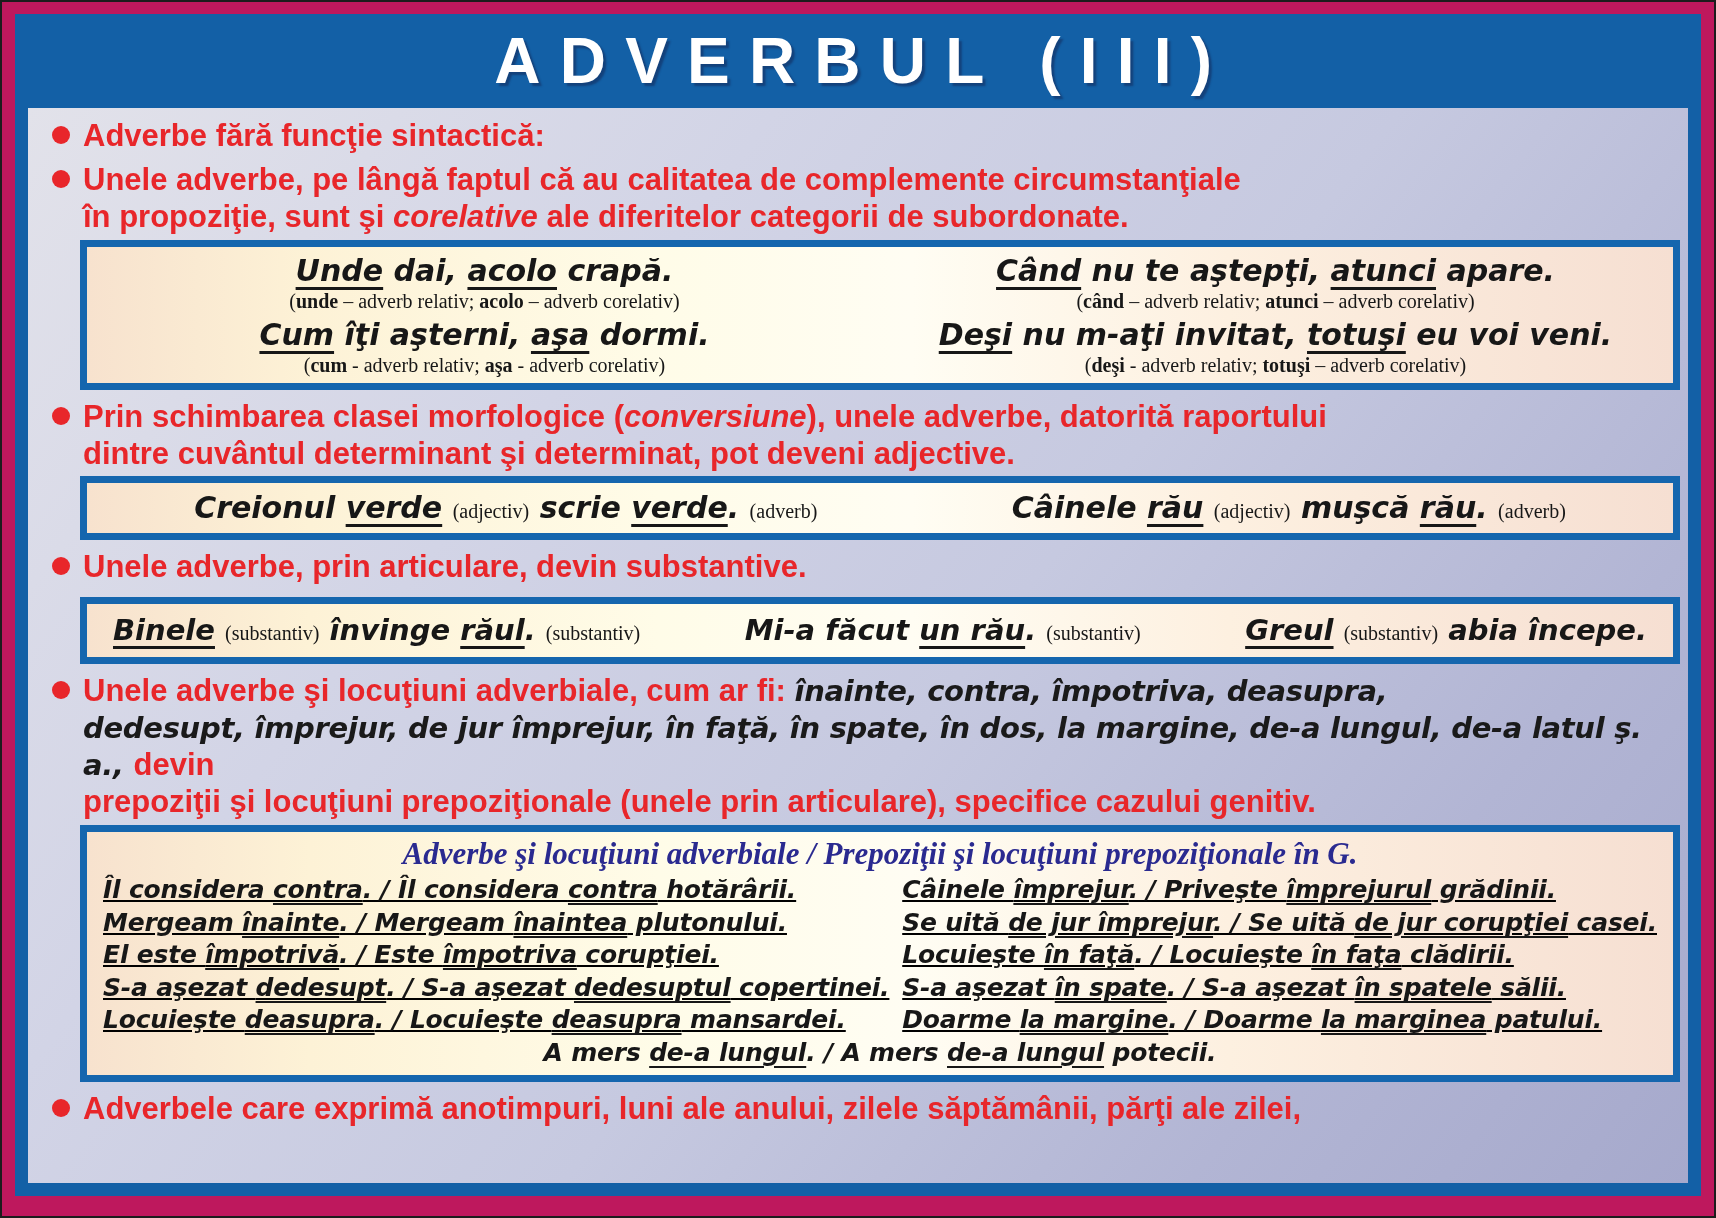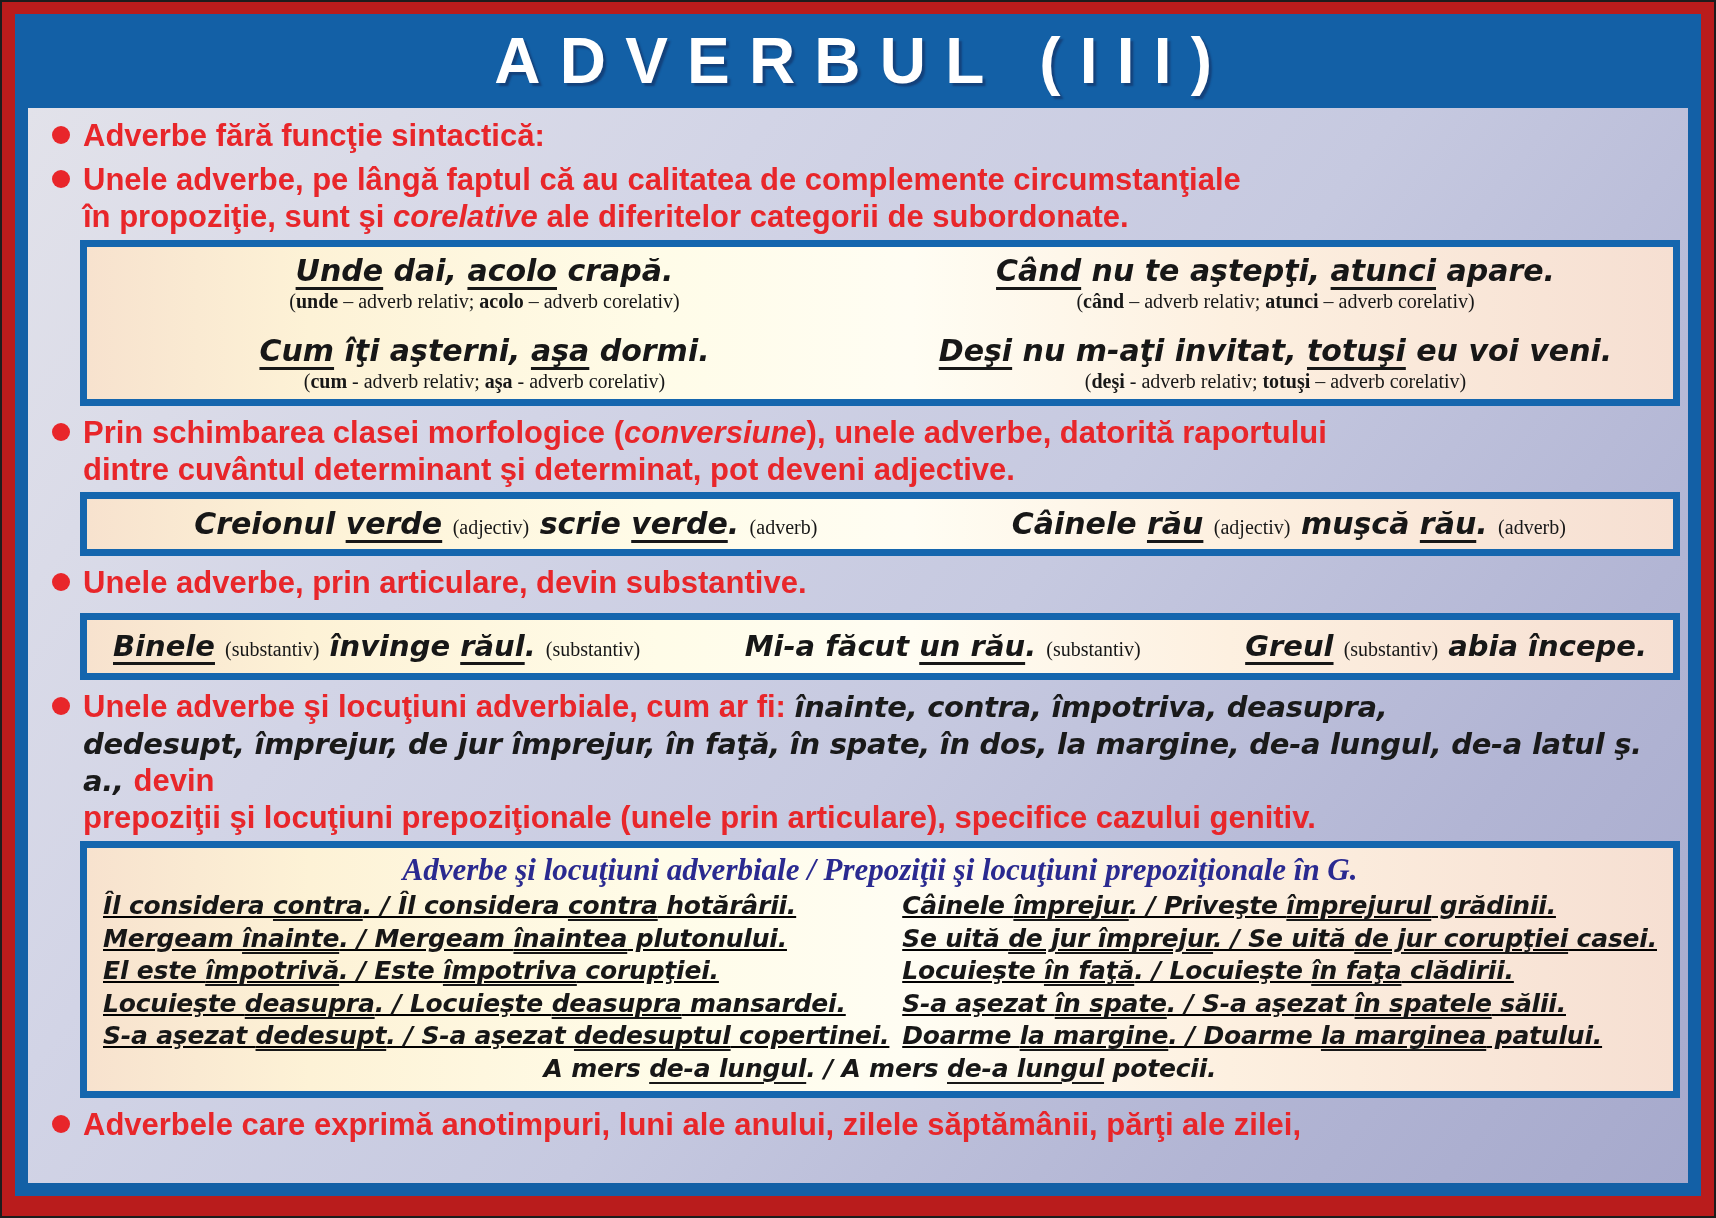--- a/index.html
+++ b/index.html
@@ -1,17 +1,17 @@
 <!DOCTYPE html>
 <html><head>
 <meta charset="utf-8">
 <style>
   html,body{margin:0;padding:0;}
   .page{position:relative;width:1716px;height:1218px;box-sizing:border-box;
-        background:#b91c1c;border:2px solid #1c1c1c;overflow:hidden;
+        background:#be185d;border:2px solid #1c1c1c;overflow:hidden;
         font-family:"Liberation Sans",sans-serif;}
   .panel{position:absolute;top:12px;left:13px;right:13px;bottom:20px;
          background:#1360a6;padding:0 13px 13px 13px;box-sizing:border-box;
          display:flex;flex-direction:column;}
   .titlebar{height:94px;flex:none;display:flex;align-items:center;justify-content:center;}
   .title{color:#ffffff;font-weight:bold;font-size:64px;letter-spacing:.30em;text-indent:.15em;
          white-space:nowrap;text-shadow:3px 3px 2px rgba(20,20,60,.40);}
   .content{flex:1;overflow:hidden;padding:2px 0 0 0;
            background:linear-gradient(128deg,#e2e2ea 0%,#d2d4e6 30%,#c6c9e0 55%,#b2b5d4 80%,#a6a9cc 100%);}
 
@@ -28,21 +28,21 @@
   .ex{font-family:"DejaVu Sans",sans-serif;font-weight:bold;font-style:italic;color:#171717;
       font-size:30px;line-height:1.2;}
   .center{text-align:center;}
   .u{text-decoration:underline;text-decoration-thickness:3px;text-underline-offset:6px;}
   .b{font-weight:bold;}
   .sm{font-family:"Liberation Serif",serif;font-weight:normal;font-style:normal;font-size:20px;letter-spacing:0;}
   .note{font-family:"Liberation Serif",serif;font-size:20px;font-weight:normal;font-style:normal;
         color:#171717;line-height:1.15;margin-top:1px;}
 
   .box1{padding:9px 6px;}
-  .box2{display:grid;grid-template-columns:1fr 1fr;row-gap:20px;padding:6px 2px;}
+  .box2{display:grid;grid-template-columns:1fr 1fr;row-gap:4px;padding:6px 2px;}
   .box2 .cell{text-align:center;}
   .box3{display:flex;justify-content:space-around;align-items:center;padding:7px 10px;}
   .box4{display:flex;justify-content:space-between;align-items:center;padding:9px 26px;margin-top:12px;}
   .box4 .ex,.box6 .ex{font-size:29px;}
   .box5{padding:4px 8px 6px 8px;}
   .thead{font-family:"Liberation Serif",serif;font-weight:bold;font-style:italic;color:#2a2a90;
          font-size:31px;line-height:1.15;text-align:center;margin-bottom:3px;}
   .tcols{display:grid;grid-template-columns:auto auto;justify-content:space-between;padding:0 8px;text-decoration:underline;}
   .box5 .ex{font-size:25px;line-height:1.3;white-space:nowrap;letter-spacing:-0.2px;}
   .box5 .ex .u{text-decoration-thickness:2px;text-underline-offset:5px;}
@@ -110,22 +110,22 @@
         <span class="dot"></span>
         <span class="btext"><span>Unele adverbe şi locuţiuni adverbiale, cum ar fi: </span><span class="hand">înainte, contra, împotriva, deasupra,</span><br><span class="hand">dedesupt, împrejur, de jur împrejur, în faţă, în spate, în dos, la margine, de-a lungul, de-a latul ş. a., </span><span>devin</span><br><span>prepoziţii şi locuţiuni prepoziţionale (unele prin articulare), specifice cazului genitiv.</span></span>
       </div>
       <div class="xbox box5">
         <div class="thead"><span>Adverbe şi locuţiuni adverbiale /  Prepoziţii şi locuţiuni prepoziţionale în G.</span></div>
         <div class="tcols">
           <div class="tcol">
             <div class="ex"><span>Îl considera </span><span class="u">contra</span><span>. / Îl considera </span><span class="u">contra</span><span> hotărârii.</span></div>
             <div class="ex"><span>Mergeam </span><span class="u">înainte</span><span>. / Mergeam </span><span class="u">înaintea</span><span> plutonului.</span></div>
             <div class="ex"><span>El este </span><span class="u">împotrivă</span><span>. / Este </span><span class="u">împotriva</span><span> corupţiei.</span></div>
+            <div class="ex"><span>S-a aşezat </span><span class="u">dedesupt</span><span>. / S-a aşezat </span><span class="u">dedesuptul</span><span> copertinei.</span></div>
             <div class="ex"><span>Locuieşte </span><span class="u">deasupra</span><span>. / Locuieşte </span><span class="u">deasupra</span><span> mansardei.</span></div>
-            <div class="ex"><span>S-a aşezat </span><span class="u">dedesupt</span><span>. / S-a aşezat </span><span class="u">dedesuptul</span><span> copertinei.</span></div>
           </div>
           <div class="tcol">
             <div class="ex"><span>Câinele </span><span class="u">împrejur</span><span>. / Priveşte </span><span class="u">împrejurul</span><span> grădinii.</span></div>
             <div class="ex"><span>Se uită </span><span class="u">de jur împrejur</span><span>. / Se uită </span><span class="u">de jur corupţiei</span><span> casei.</span></div>
             <div class="ex"><span>Locuieşte </span><span class="u">în faţă</span><span>. / Locuieşte </span><span class="u">în faţa</span><span> clădirii.</span></div>
             <div class="ex"><span>S-a aşezat </span><span class="u">în spate</span><span>. / S-a aşezat </span><span class="u">în spatele</span><span> sălii.</span></div>
             <div class="ex"><span>Doarme </span><span class="u">la margine</span><span>. / Doarme </span><span class="u">la marginea</span><span> patului.</span></div>
           </div>
         </div>
         <div class="ex center"><span>A mers </span><span class="u">de-a lungul</span><span>. / A mers </span><span class="u">de-a lungul</span><span> potecii.</span></div>

